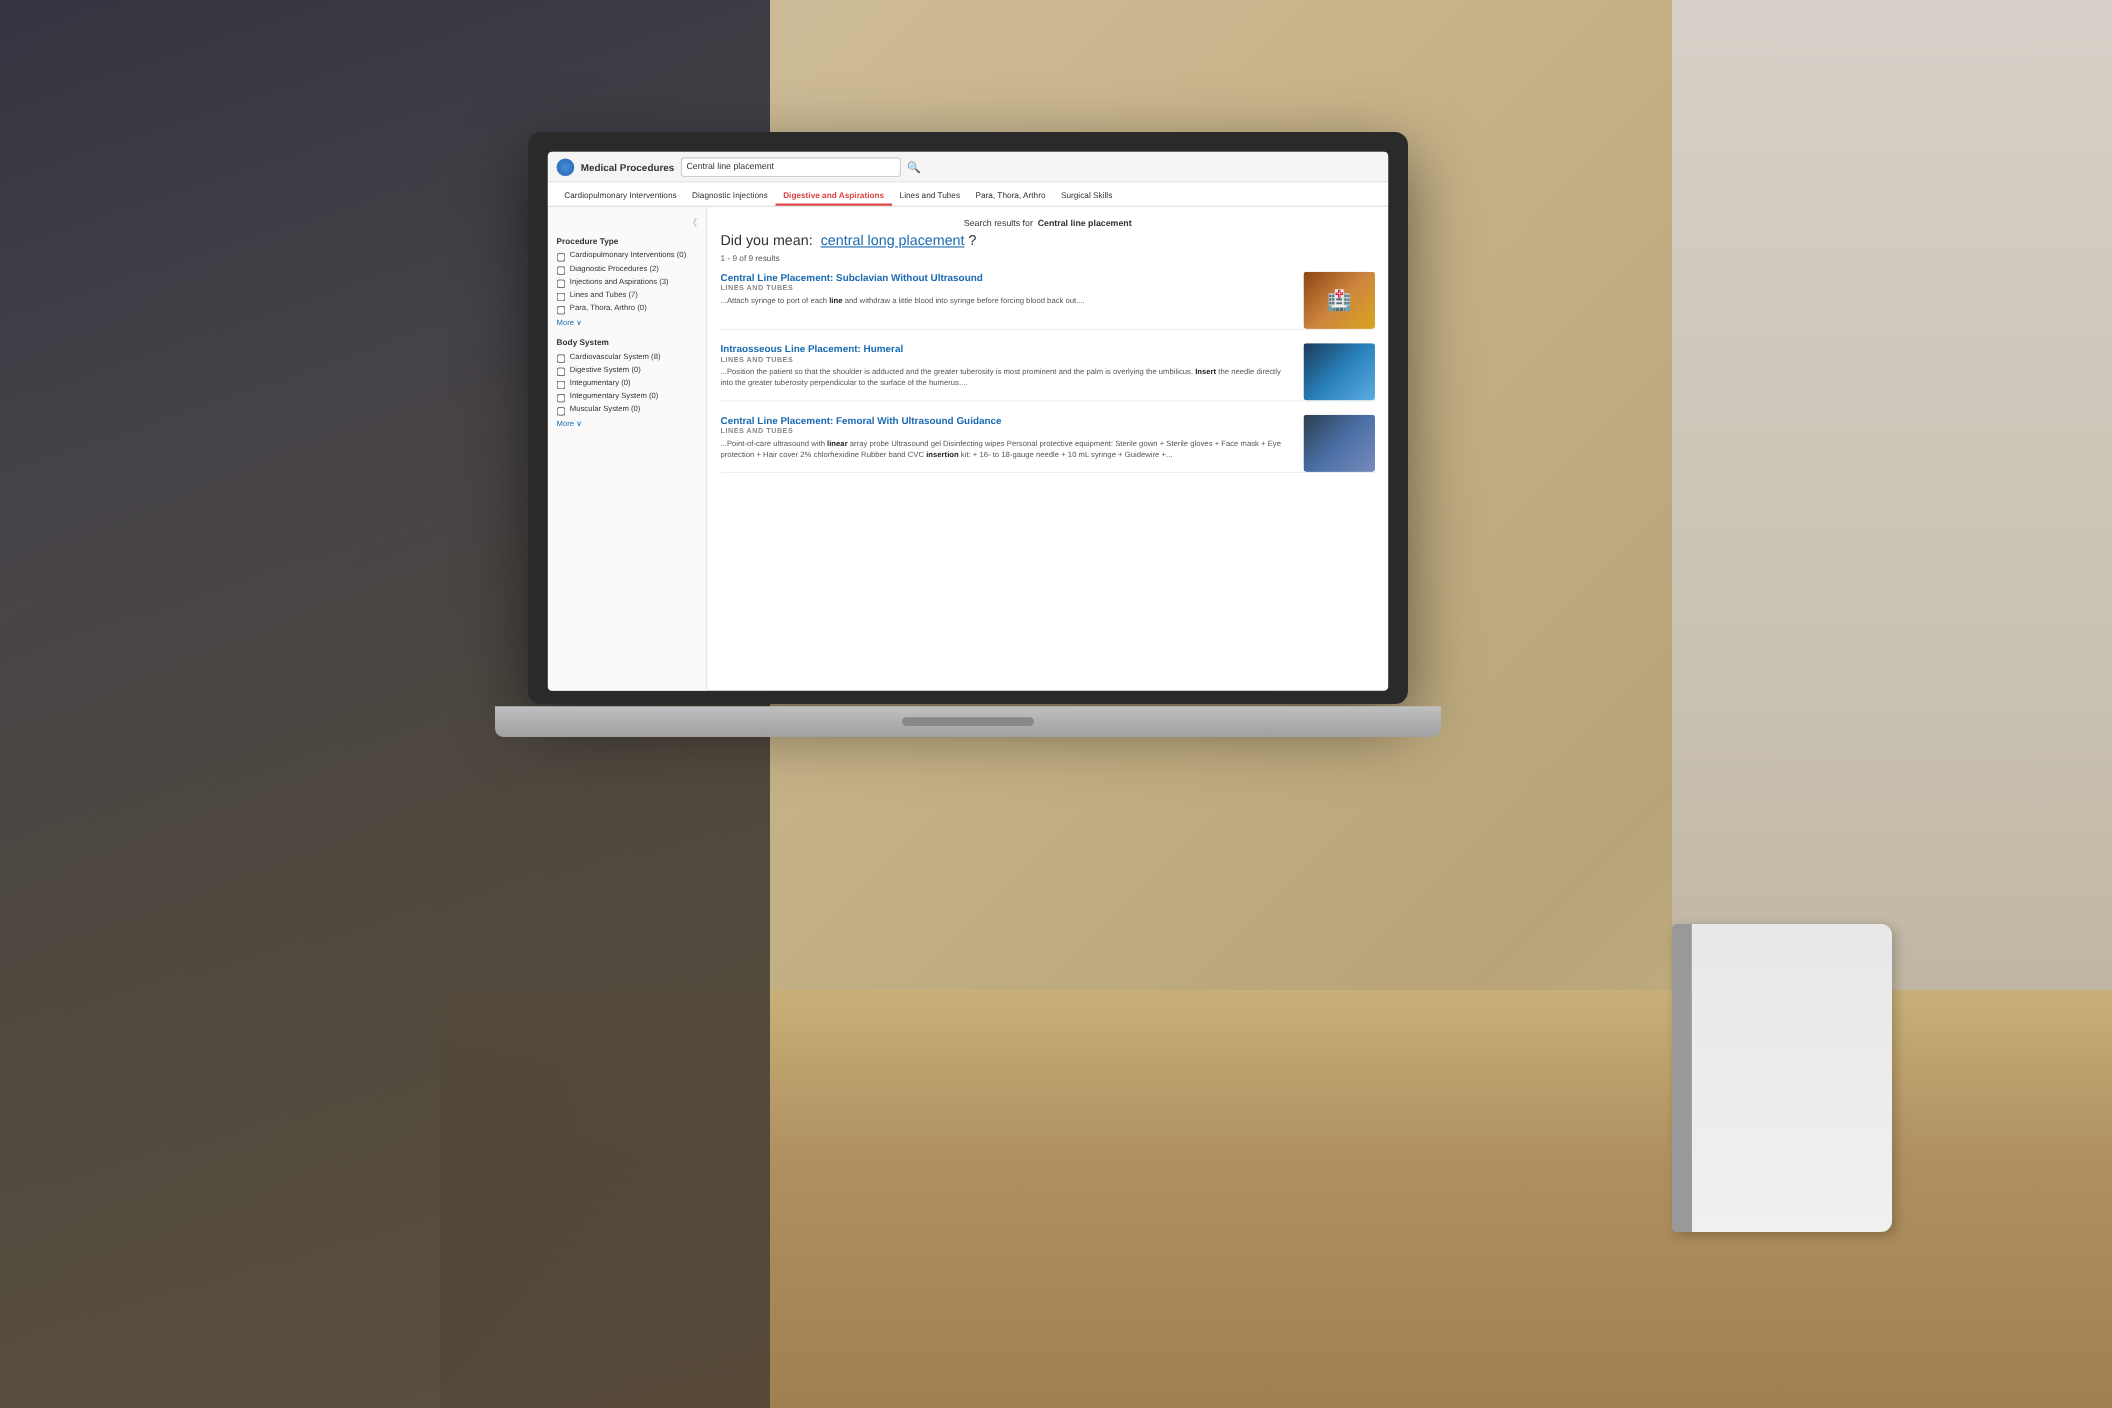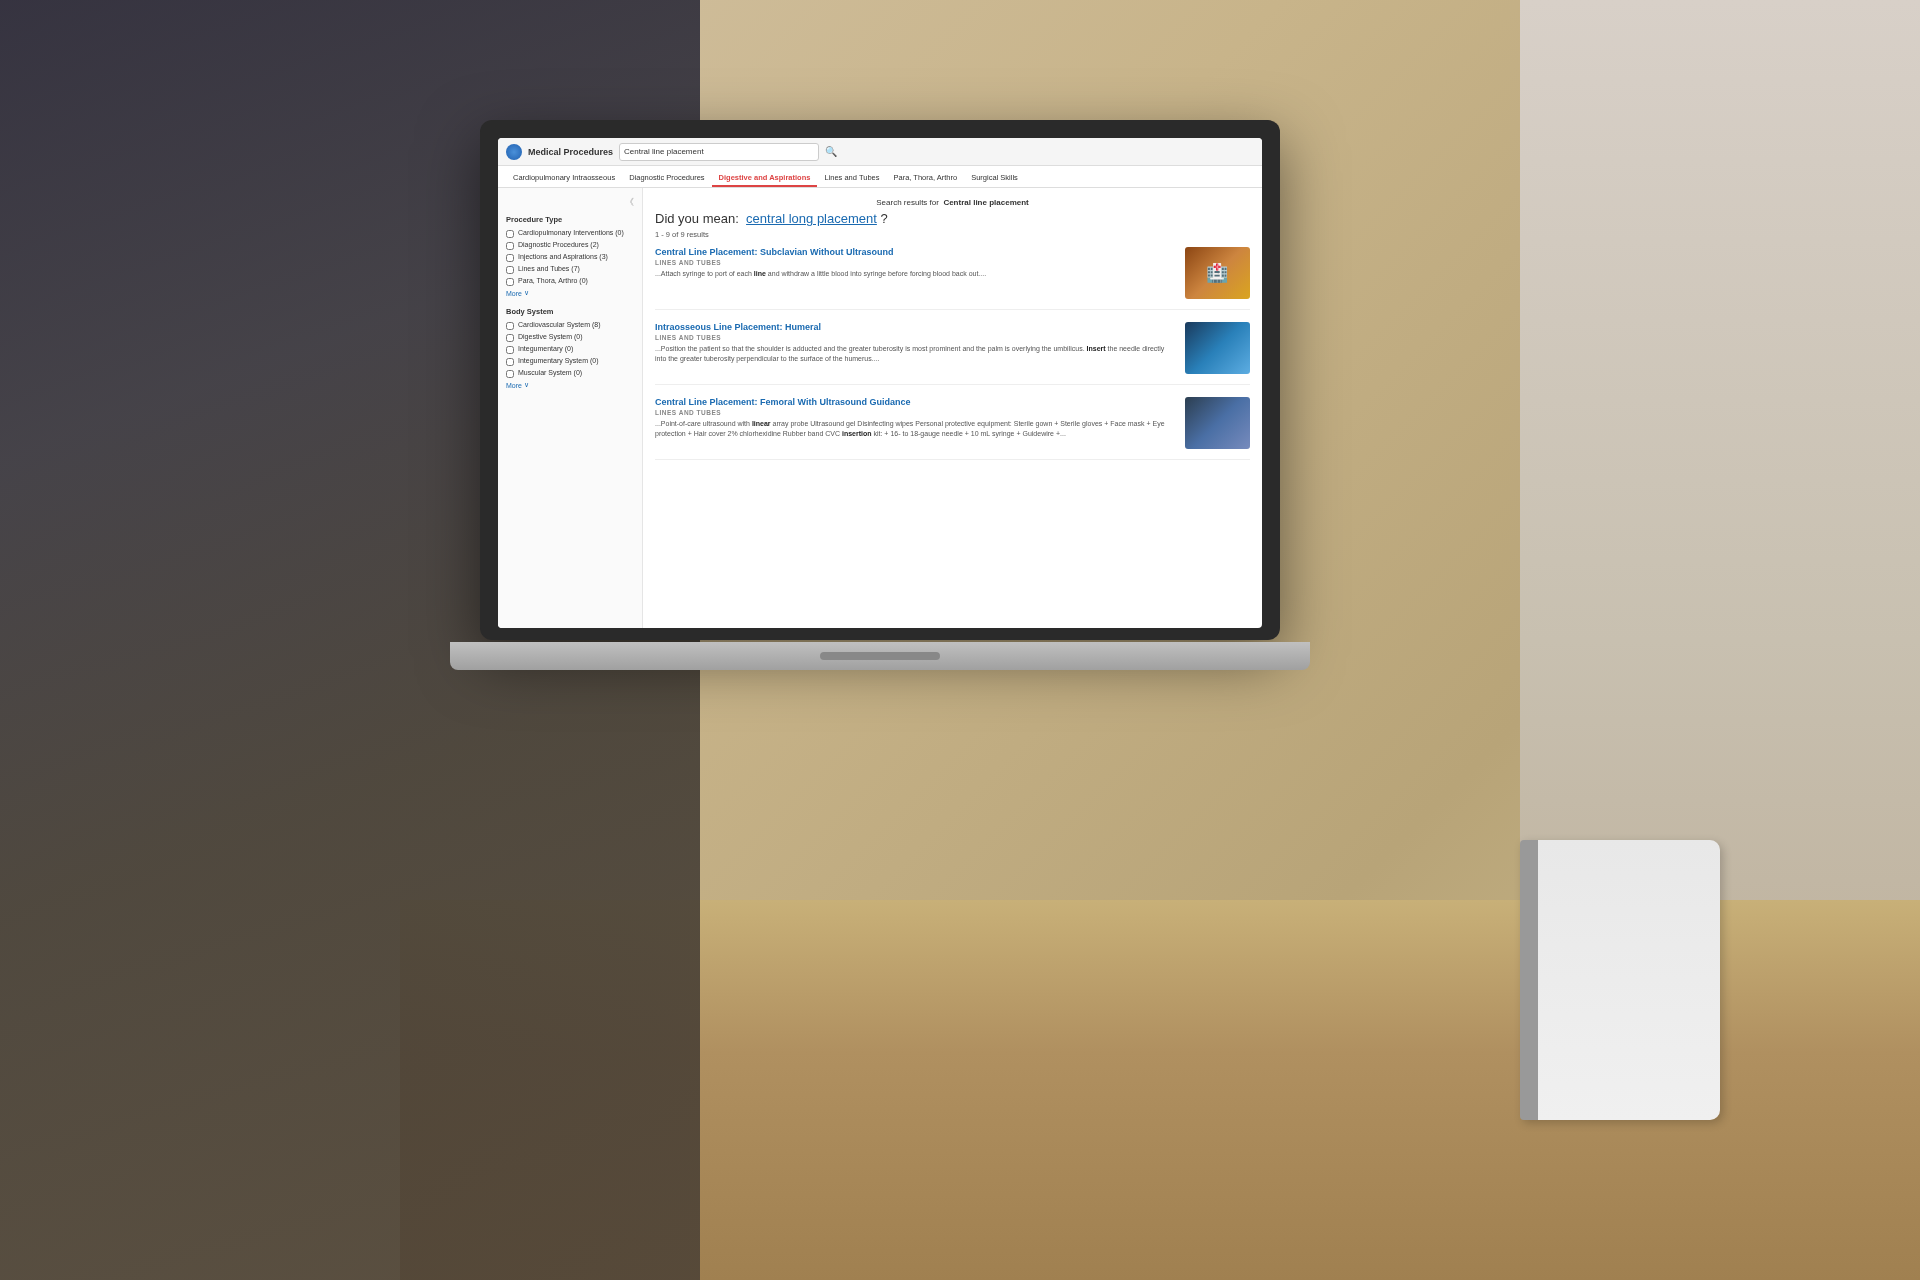--- a/index.html
+++ b/index.html
@@ -253,21 +253,20 @@
       font-size: 7.5px;
       color: #555;
       margin-bottom: 8px;
     }
 
     
     .result-item {
       display: flex;
       gap: 10px;
       margin-bottom: 12px;
-      padding-bottom: 10px;
       border-bottom: 1px solid #eee;
     }
 
     .result-text {
       flex: 1;
     }
 
     .result-title {
       font-size: 9px;
       color: #1a6ab1;
@@ -385,22 +384,22 @@
     <div class="laptop-screen">
 
       <div class="top-bar">
         <div class="app-logo"></div>
         <span class="app-title">Medical Procedures</span>
         <input class="search-bar" type="text" value="Central line placement" style="">
         <span class="search-icon-btn">🔍</span>
       </div>
 
       <div class="nav-tabs">
-        <div class="nav-tab">Cardiopulmonary Intraosseous</div>
-        <div class="nav-tab">Diagnostic Procedures</div>
+        <div class="nav-tab">Cardiopulmonary Interventions</div>
+        <div class="nav-tab">Diagnostic Injections</div>
         <div class="nav-tab active">Digestive and Aspirations</div>
         <div class="nav-tab">Lines and Tubes</div>
         <div class="nav-tab">Para, Thora, Arthro</div>
         <div class="nav-tab">Surgical Skills</div>
       </div>
 
       <div class="main-content">
 
         <div class="sidebar">
           <div class="sidebar-collapse-btn">《</div>

